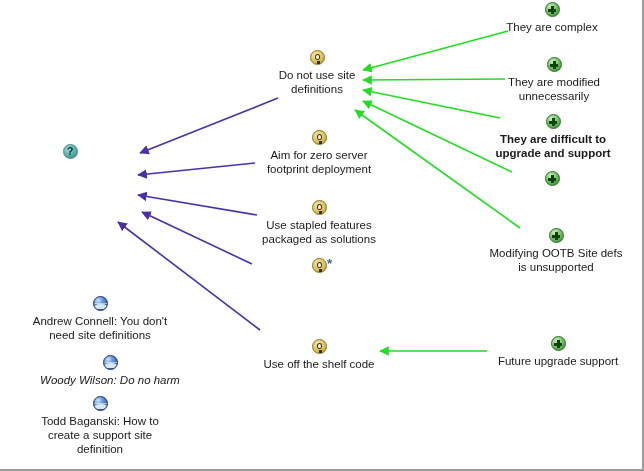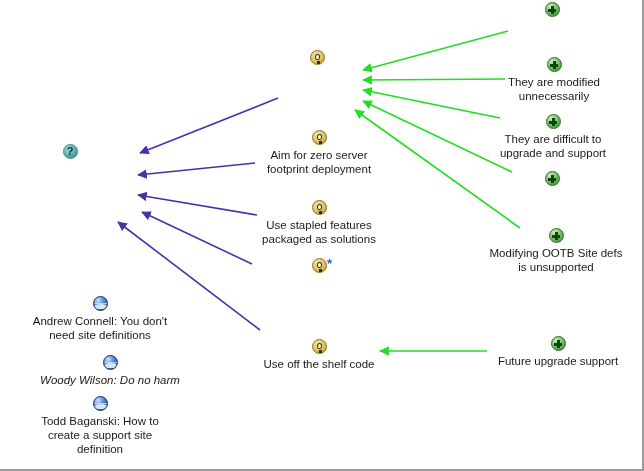--- a/index.html
+++ b/index.html
@@ -182,47 +182,50 @@
       <line x1="520" y1="228" x2="355" y2="110" stroke="#22dd22" stroke-width="1.6" marker-end="url(#ah-22dd22)"></line>
       <line x1="487" y1="351" x2="380" y2="351" stroke="#22dd22" stroke-width="1.6" marker-end="url(#ah-22dd22)"></line>
     </svg>
 
   <div id="node-layer">
       <div class="node" style="left: 6px; top: 144px; width: 128px;">
         <div class="node-icon-row"><span class="ic ic-question"></span></div>
       </div>
       <div class="node" style="left: 261px; top: 50px; width: 112px;">
         <div class="node-icon-row"><span class="ic ic-idea"><span class="bulb-base"></span></span></div>
+        <span class="node-label">Do not use site
+definitions</span>
       </div>
       <div class="node" style="left: 255px; top: 130px; width: 128px;">
         <div class="node-icon-row"><span class="ic ic-idea"><span class="bulb-base"></span></span></div>
         <span class="node-label">Aim for zero server
 footprint deployment</span>
       </div>
       <div class="node" style="left: 252px; top: 200px; width: 134px;">
         <div class="node-icon-row"><span class="ic ic-idea"><span class="bulb-base"></span></span></div>
         <span class="node-label">Use stapled features
 packaged as solutions</span>
       </div>
       <div class="node" style="left: 246px; top: 258px; width: 146px;">
         <div class="node-icon-row"><span class="ic ic-idea"><span class="bulb-base"></span></span><span class="marker-star" style="left: 81px; top: 1px;">*</span></div>
       </div>
       <div class="node" style="left: 248px; top: 339px; width: 142px;">
         <div class="node-icon-row"><span class="ic ic-idea"><span class="bulb-base"></span></span></div>
         <span class="node-label">Use off the shelf code</span>
       </div>
       <div class="node" style="left: 491px; top: 2px; width: 122px;">
         <div class="node-icon-row"><span class="ic ic-pro"></span></div>
+        <span class="node-label">They are complex</span>
       </div>
       <div class="node" style="left: 493px; top: 57px; width: 122px;">
         <div class="node-icon-row"><span class="ic ic-pro"></span></div>
         <span class="node-label">They are modified
 unnecessarily</span>
       </div>
-      <div class="node" style="left: 487px; top: 114px; width: 132px;">
+      <div class="node" style="left: 487px; top: 114px; width: 132px; font-weight: bold;">
         <div class="node-icon-row"><span class="ic ic-pro"></span></div>
         <span class="node-label">They are difficult to
 upgrade and support</span>
       </div>
       <div class="node" style="left: 491px; top: 171px; width: 122px;">
         <div class="node-icon-row"><span class="ic ic-pro"></span></div>
       </div>
       <div class="node" style="left: 481px; top: 228px; width: 150px;">
         <div class="node-icon-row"><span class="ic ic-pro"></span></div>
         <span class="node-label">Modifying OOTB Site defs

